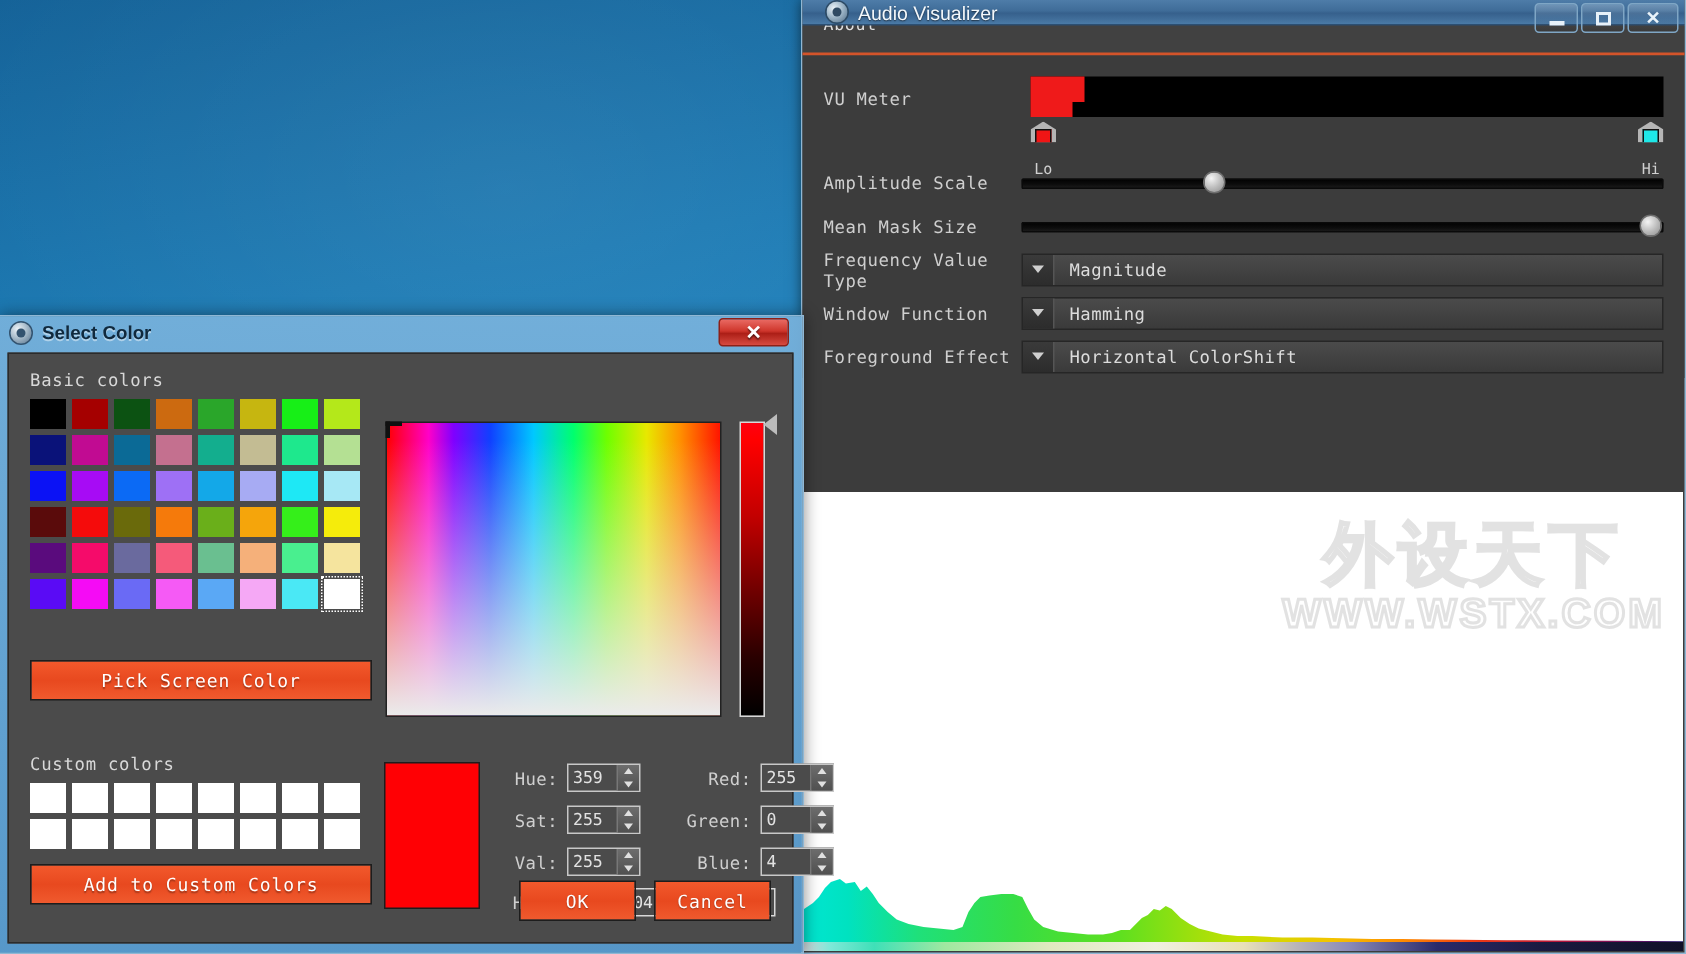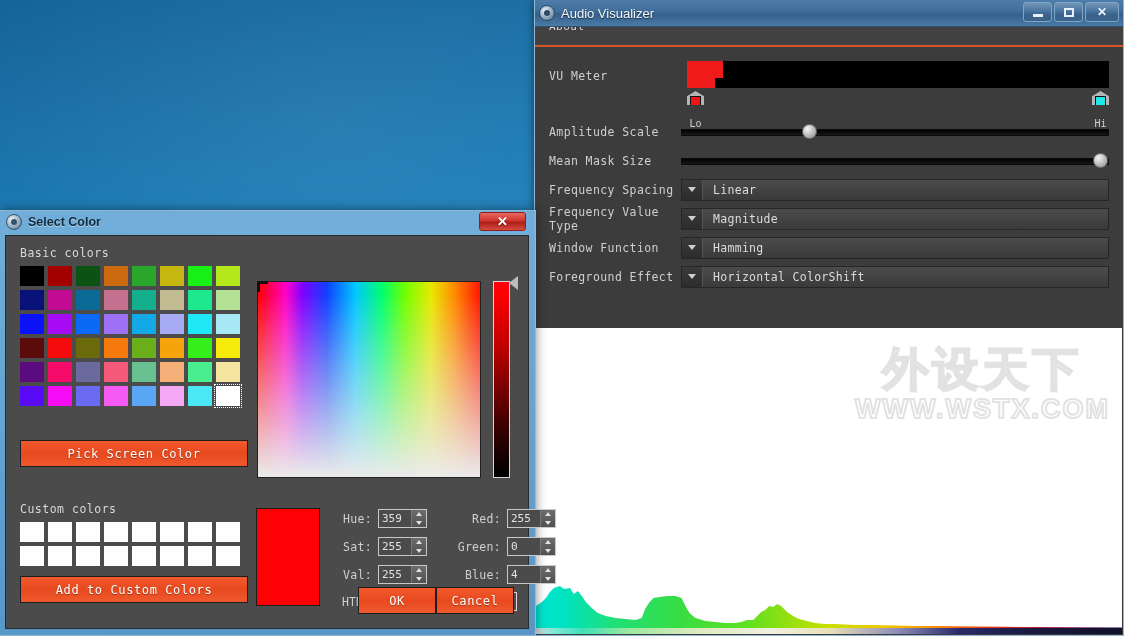--- a/index.html
+++ b/index.html
@@ -22,24 +22,24 @@
 
   
   .av-window {
     position: absolute; left: 534px; top: 0; width: 590px; height: 636px;
     background: #3c3c3c;
     border: 1px solid #8fb7d4;
     border-top: none;
     box-shadow: 0 0 8px rgba(0,0,0,.55);
   }
   .av-title {
-    height: 27px;
+    height: 17px;
     background: linear-gradient(180deg, #4e7ca8 0%, #3f6c98 45%, #36608c 55%, #4a7aa6 100%);
     border-bottom: 1px solid #2c4f72;
-    display: flex; align-items: center; padding-left: 4px;
+    display: flex; align-items: center; padding-left: 15px;
     position: relative;
   }
   .av-title .ico {
     width: 16px; height: 16px; border-radius: 50%;
     background: radial-gradient(circle at 35% 32%, #eaf2f8 0%, #9fb7c9 45%, #4e6b85 100%);
     border: 1px solid #2d4b66; margin-right: 6px; flex: none;
     position: relative;
   }
   .av-title .ico::after{
     content:""; position:absolute; left:4px; top:4px; width:6px; height:6px;
@@ -263,21 +263,21 @@
   .spin .btns i.up::after{ border-bottom:4px solid #e0e0e0; }
   .spin .btns i.dn::after{ border-top:4px solid #e0e0e0; }
 
   .html-row { display:flex; align-items:center; margin-top:2px; }
   .html-input {
     width:133px; height:19px; border:1px solid #d8d8d8; background:#4b4b4b;
     color:#e2e2e2; font-family:"DejaVu Sans Mono",monospace; font-size:11px;
     padding-left:4px; outline:none;
   }
 
-  .dlg-buttons { position:absolute; right:14px; bottom:14px; display:flex; }
+  .dlg-buttons { position:absolute; right:14px; bottom:14px; display:flex; gap:12px;}
   .dlg-buttons .btn-orange { width:78px; height:27px; font-size:12px; }
 </style>
 </head>
 <body>
 
 <div id="root">
 
   <div class="desktop"></div>
 
   <div class="av-window">
@@ -333,29 +333,20 @@
       </div>
 
       <div class="row">
         <div class="row-label">Mean Mask Size</div>
         <div class="slider">
           <div class="groove"></div>
           <div class="thumb" id="thumb-1" style="left: calc(98% - 7px);"></div>
         </div>
       </div>
 
-      <div class="row">
-        <div class="row-label">Frequency Spacing</div>
-        <div class="combo">
-          <div class="arrow-box">
-              <span class="tri"></span>
-            </div>
-          <div class="val">Linear</div>
-        </div>
-      </div>
 
       <div class="row">
         <div class="row-label">Frequency Value Type</div>
         <div class="combo">
           <div class="arrow-box">
               <span class="tri"></span>
             </div>
           <div class="val">Magnitude</div>
         </div>
       </div>

